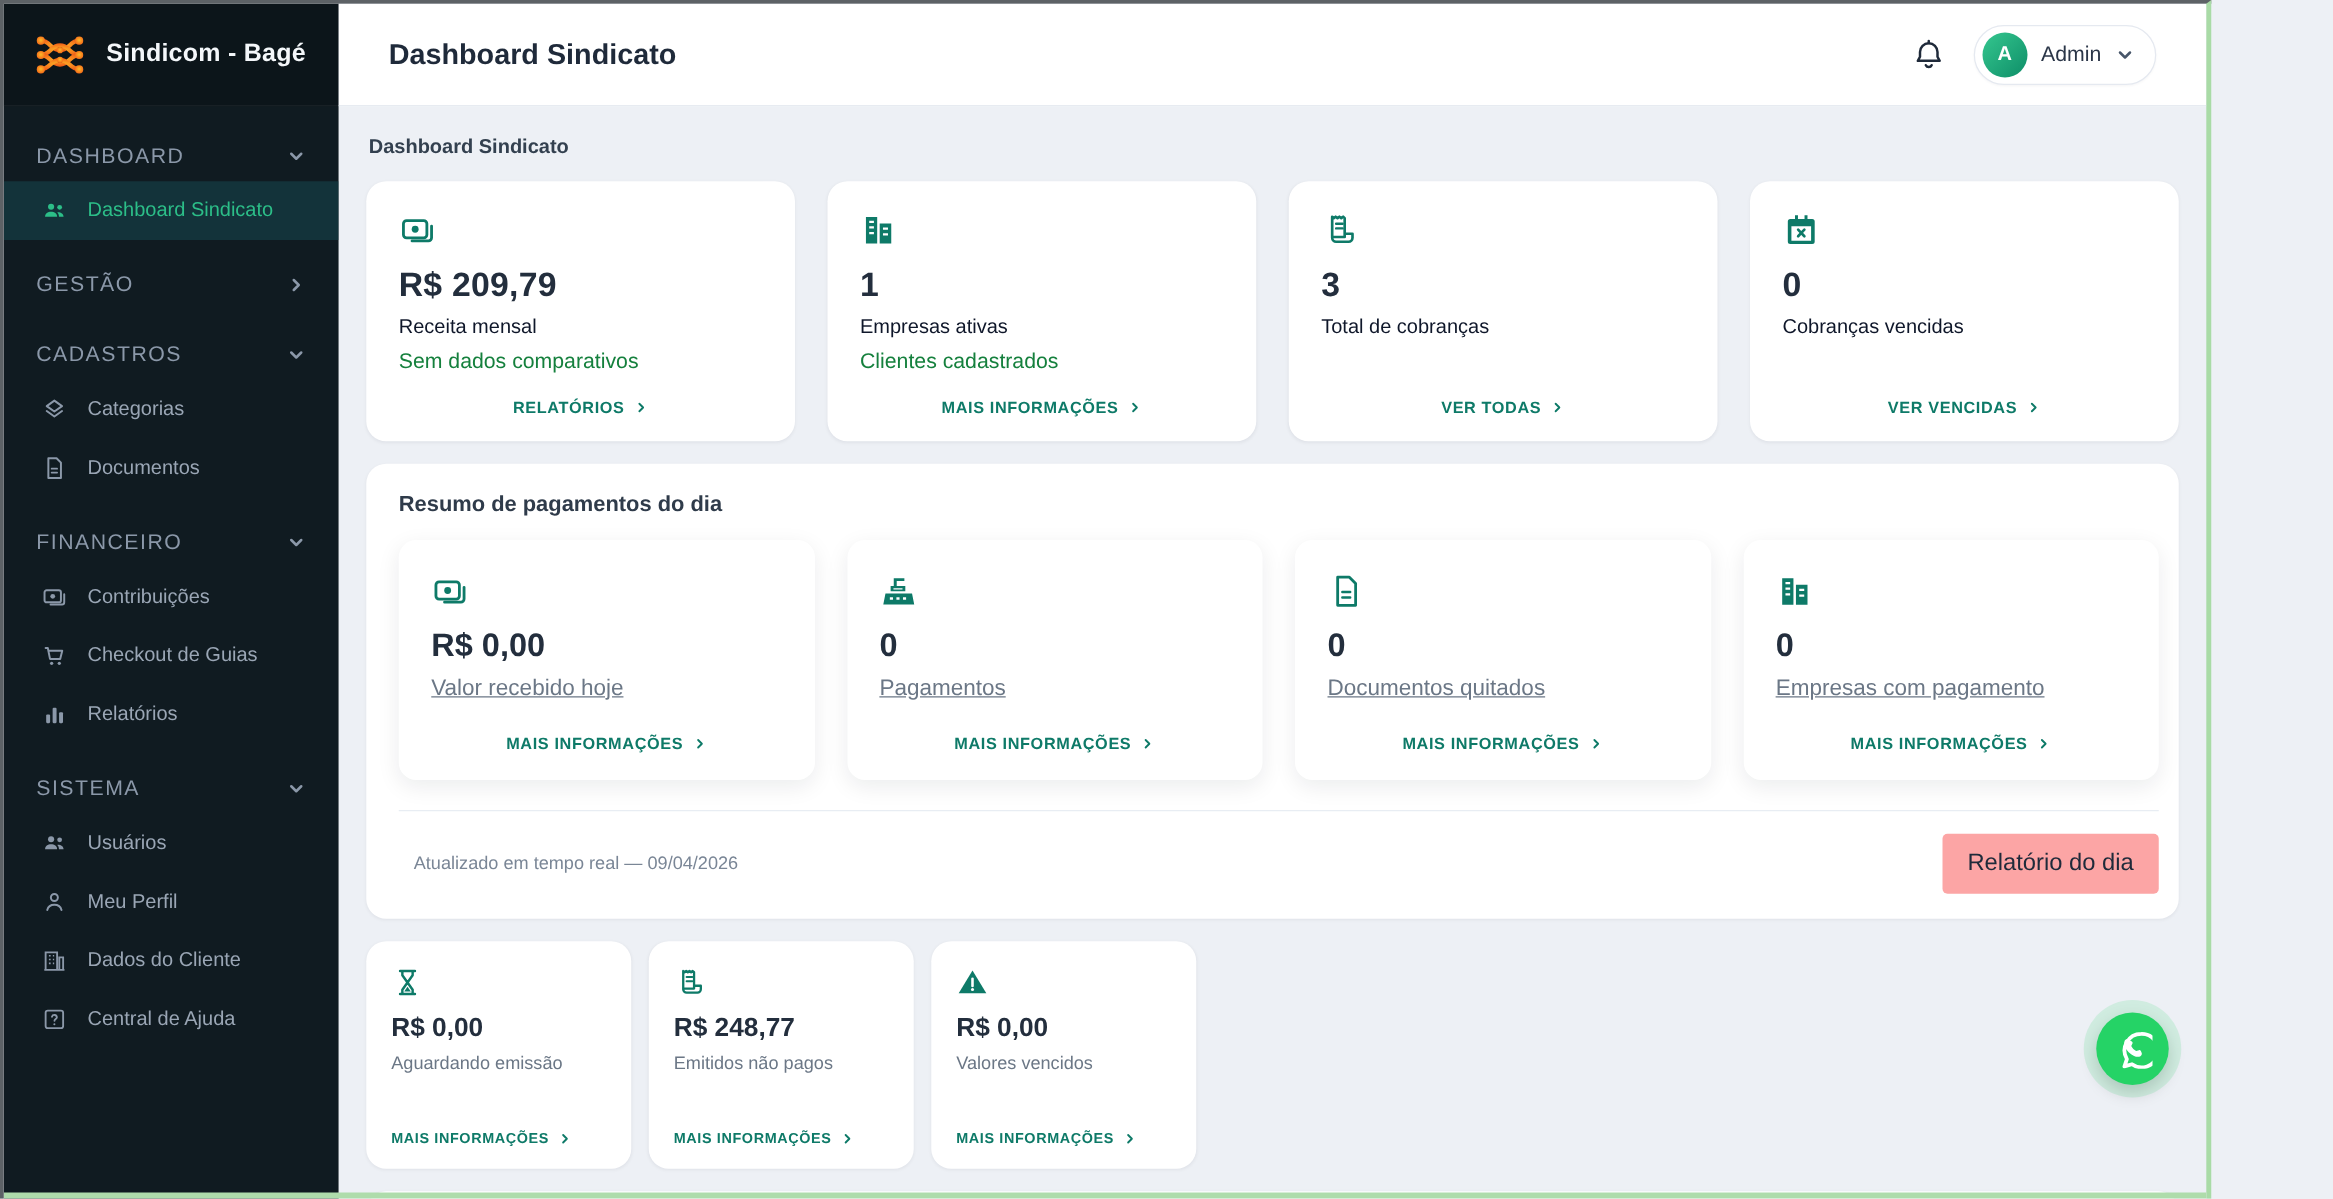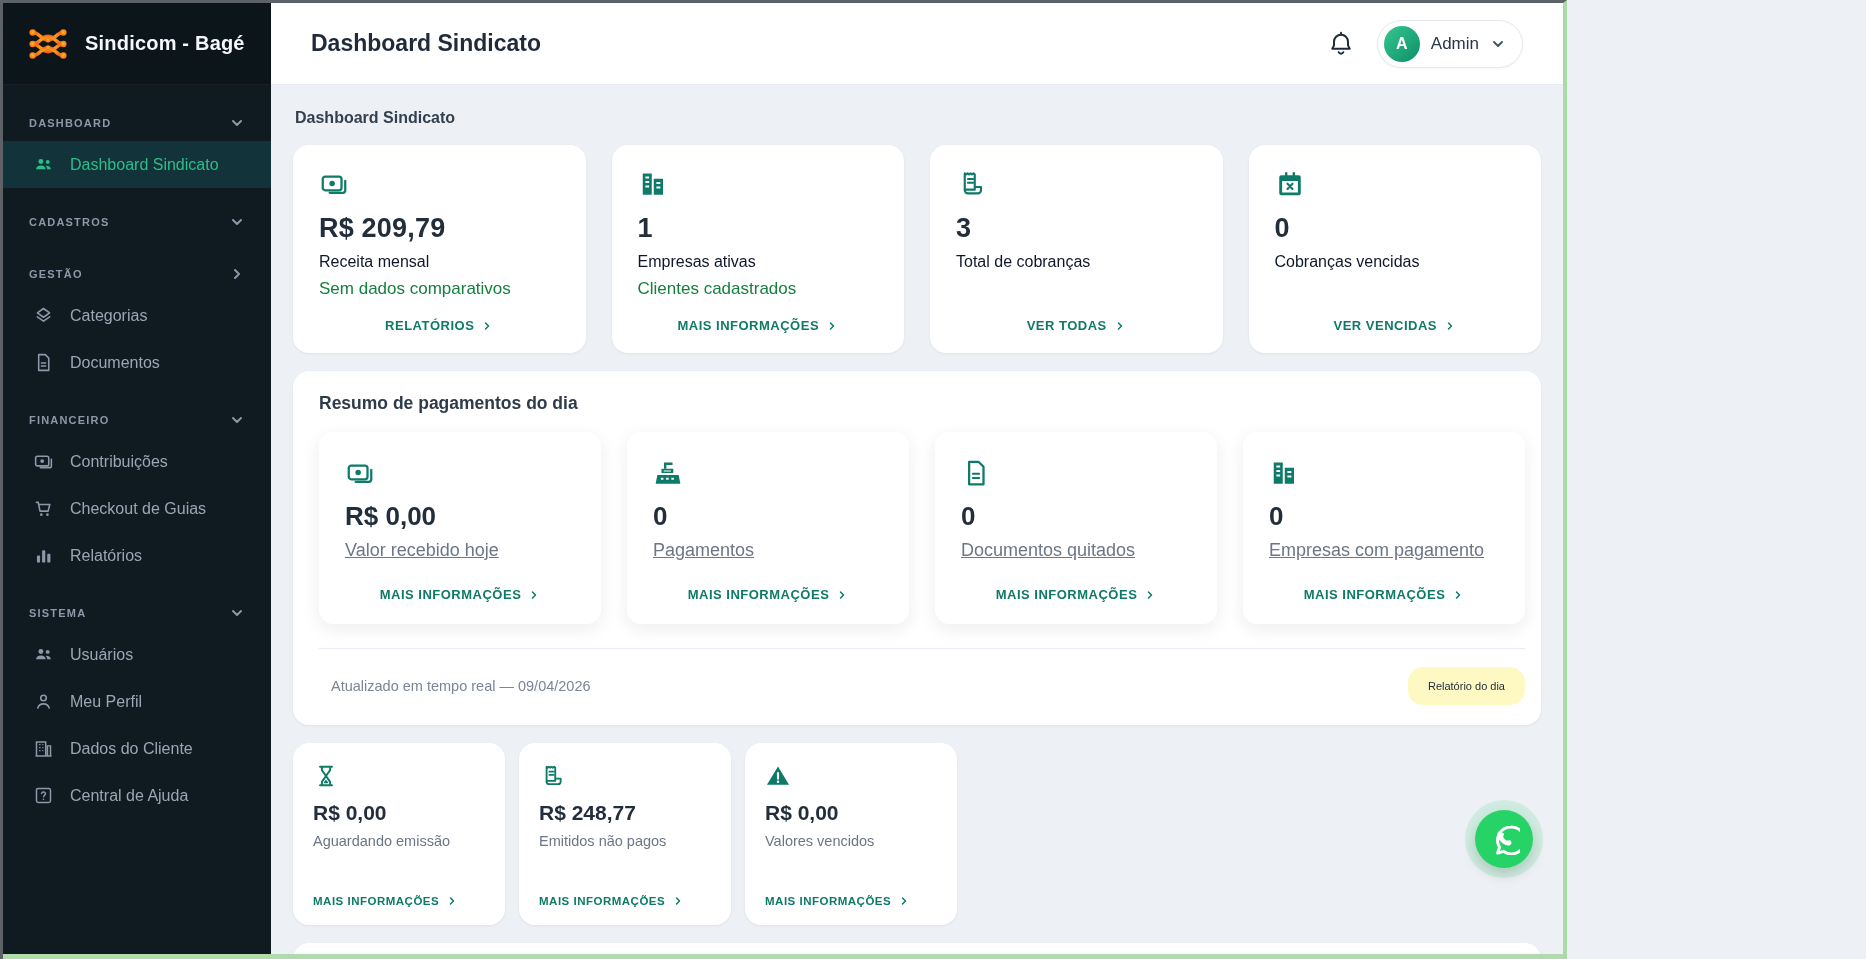--- a/index.html
+++ b/index.html
@@ -2,36 +2,36 @@
 <html><head>
 <meta charset="utf-8">
 <style>
   * { margin:0; padding:0; box-sizing:border-box; }
   html,body { width:1866px; height:959px; overflow:hidden; }
   body {
     font-family:"Liberation Sans","DejaVu Sans",sans-serif;
     color:#232e3d; background:#edf0f5;
   }
   .window {
-    position:relative; width:1567px; height:959px;
+    position:relative; width:1769px; height:959px;
     border-top:3px solid #5d6266; border-left:3px solid #5d6266;
     border-right:4px solid #a9dba6; border-bottom:0;
     display:flex; overflow:hidden;
   }
   .bottom-strip { position:absolute; left:0; right:0; bottom:0; height:5px; background:#aedcab; z-index:60; }
 
   
   .sidebar { width:268px; min-width:268px; height:100%; background:#101b21; display:flex; flex-direction:column; }
   .brand { height:82px; display:flex; align-items:center; gap:14px; padding:0 22px; background:#0c151a; border-bottom:1px solid rgba(255,255,255,.05); }
   .brand-logo { width:46px; height:46px; }
   .brand-name { color:#f4f7fa; font-size:20px; font-weight:700; letter-spacing:.2px; white-space:nowrap; }
   .nav { flex:1; padding-top:10px; overflow:hidden; }
   .nav-section-header { display:flex; align-items:center; justify-content:space-between; padding:14px 26px 10px 26px; margin-top:12px; cursor:pointer; }
   .nav-section-header:first-child { margin-top:6px; }
-  .nav-section-label { color:#8b98a9; font-size:11px; font-weight:700; letter-spacing:1.2px; }
+  .nav-section-label { color:#8b98a9; font-size:17px; font-weight:400; letter-spacing:1.2px; }
   .nav-chev { color:#8b98a9; width:16px; height:16px; }
   .nav-chev.right svg { transform:rotate(-90deg); }
   .nav-item { display:flex; align-items:center; gap:16px; padding:13px 26px 13px 30px; cursor:pointer; }
   .nav-item .nav-ico { width:21px; height:21px; color:#8b98a9; flex:0 0 auto; }
   .nav-item .nav-label { color:#9aa6b5; font-size:16px; }
   .nav-item.active { background:#13333a; }
   .nav-item.active .nav-ico, .nav-item.active .nav-label { color:#2cbe88; }
 
   
   .content-col { flex:1; display:flex; flex-direction:column; min-width:0; background:#edf0f5; }
@@ -60,21 +60,21 @@
 
   .panel { background:#fff; border-radius:16px; box-shadow:0 1px 3px rgba(15,23,42,.06); margin-top:18px; padding:22px 16px 20px 26px; }
   .panel-title { font-size:17.5px; font-weight:700; color:#2f3b4a; }
   .pay-grid { display:grid; grid-template-columns:repeat(4,1fr); gap:26px; margin-top:18px; }
   .pay-card { height:192px; padding:26px 26px 22px 26px; border-radius:14px; background:#fff; box-shadow:0 5px 18px rgba(15,23,42,.08); display:flex; flex-direction:column; }
   .pay-value { font-size:26px; font-weight:700; color:#232e3d; margin-top:13px; }
   .pay-label { font-size:18px; color:#6b7786; margin-top:8px;text-decoration:underline; }
   .panel-sep { border-top:1px solid #e8edf3; margin-top:24px; }
   .panel-footer { display:flex; align-items:center; justify-content:space-between; padding-top:18px;margin-left:12px; }
   .footer-note { font-size:14.5px; color:#7a8696; }
-  .footer-btn { background:#fef9c3; color:#1f2a3a; border:none; border-radius:15px; padding:13px 20px; font-size:11px; font-family:inherit; cursor:pointer; }
+  .footer-btn { background:#fca5a5; color:#1f2a3a; border:none; border-radius:4px; padding:13px 20px; font-size:19px; font-family:inherit; cursor:pointer; }
 
   .mini-row { display:flex; gap:14px; margin-top:18px; }
   .mini-card { width:212px; height:182px; padding:20px 20px 18px 20px; display:flex; flex-direction:column; }
   .mini-card .card-ico { width:26px; height:26px; }
   .mini-value { font-size:21px; font-weight:700; color:#232e3d; margin-top:12px; }
   .mini-label { font-size:14.5px; color:#6b7786; margin-top:8px; }
   .mini-card .link-text { font-size:11.5px; }
 
   .qa-panel { margin-top:18px; padding:24px 26px; height:120px; }
 
@@ -218,31 +218,31 @@
       <div class="nav-item active">
         <span class="nav-ico">
             <svg viewBox="0 0 24 24">
               <use href="#i-users"></use>
             </svg>
           </span>
         <span class="nav-label">Dashboard Sindicato</span>
       </div>
 
       <div class="nav-section-header">
+        <span class="nav-section-label">GESTÃO</span>
+        <span class="nav-chev right">
+            <svg viewBox="0 0 16 16">
+              <use href="#i-chev-down"></use>
+            </svg>
+          </span>
+      </div>
+
+      <div class="nav-section-header">
         <span class="nav-section-label">CADASTROS</span>
         <span class="nav-chev">
-            <svg viewBox="0 0 16 16">
-              <use href="#i-chev-down"></use>
-            </svg>
-          </span>
-      </div>
-
-      <div class="nav-section-header">
-        <span class="nav-section-label">GESTÃO</span>
-        <span class="nav-chev right">
             <svg viewBox="0 0 16 16">
               <use href="#i-chev-down"></use>
             </svg>
           </span>
       </div>
       <div class="nav-item">
         <span class="nav-ico">
             <svg viewBox="0 0 24 24">
               <use href="#i-layers"></use>
             </svg>

